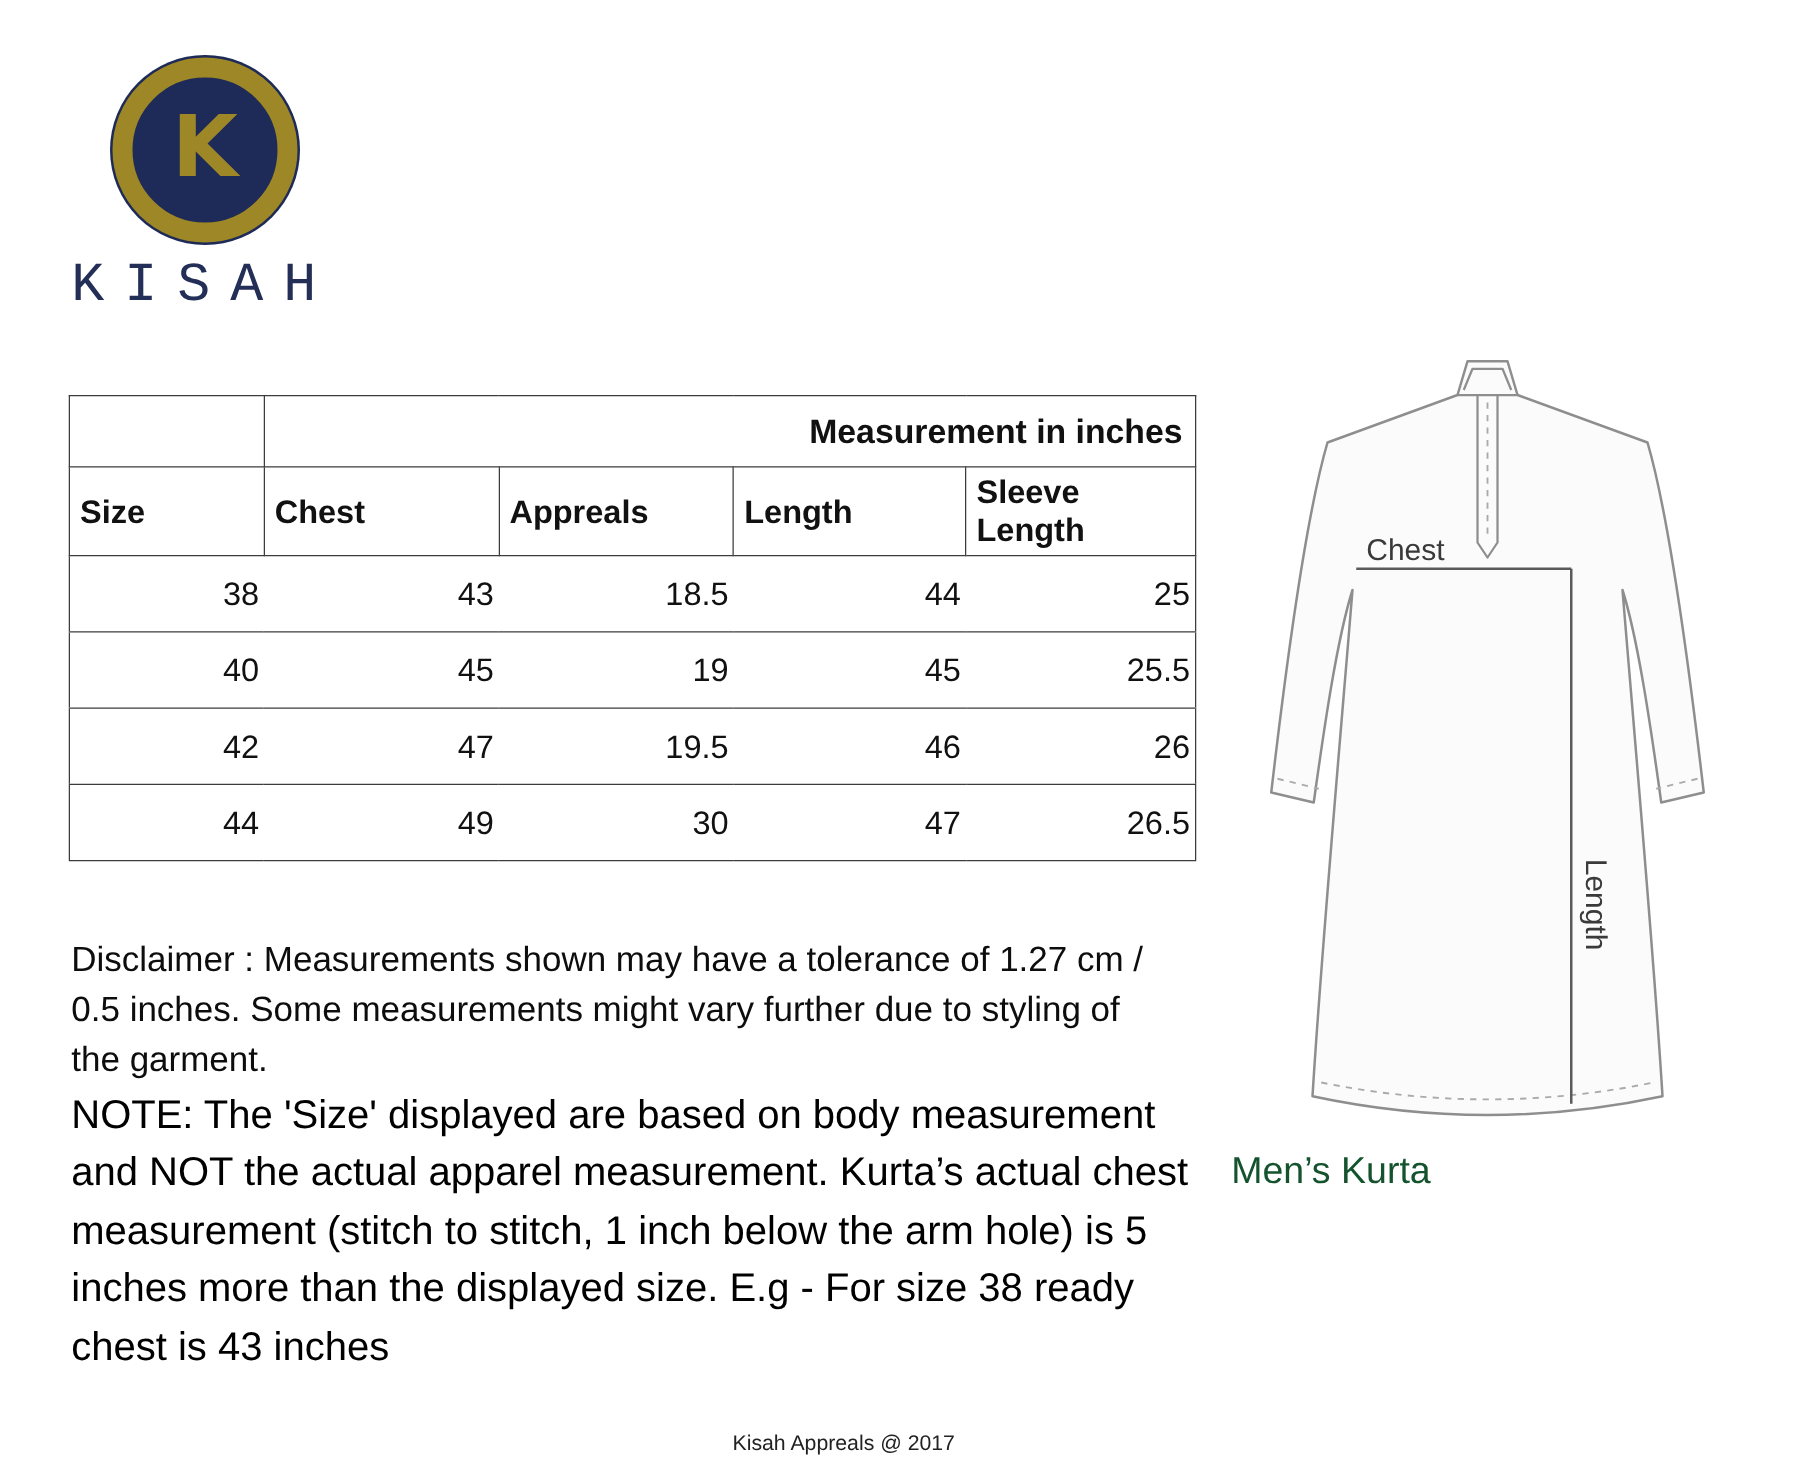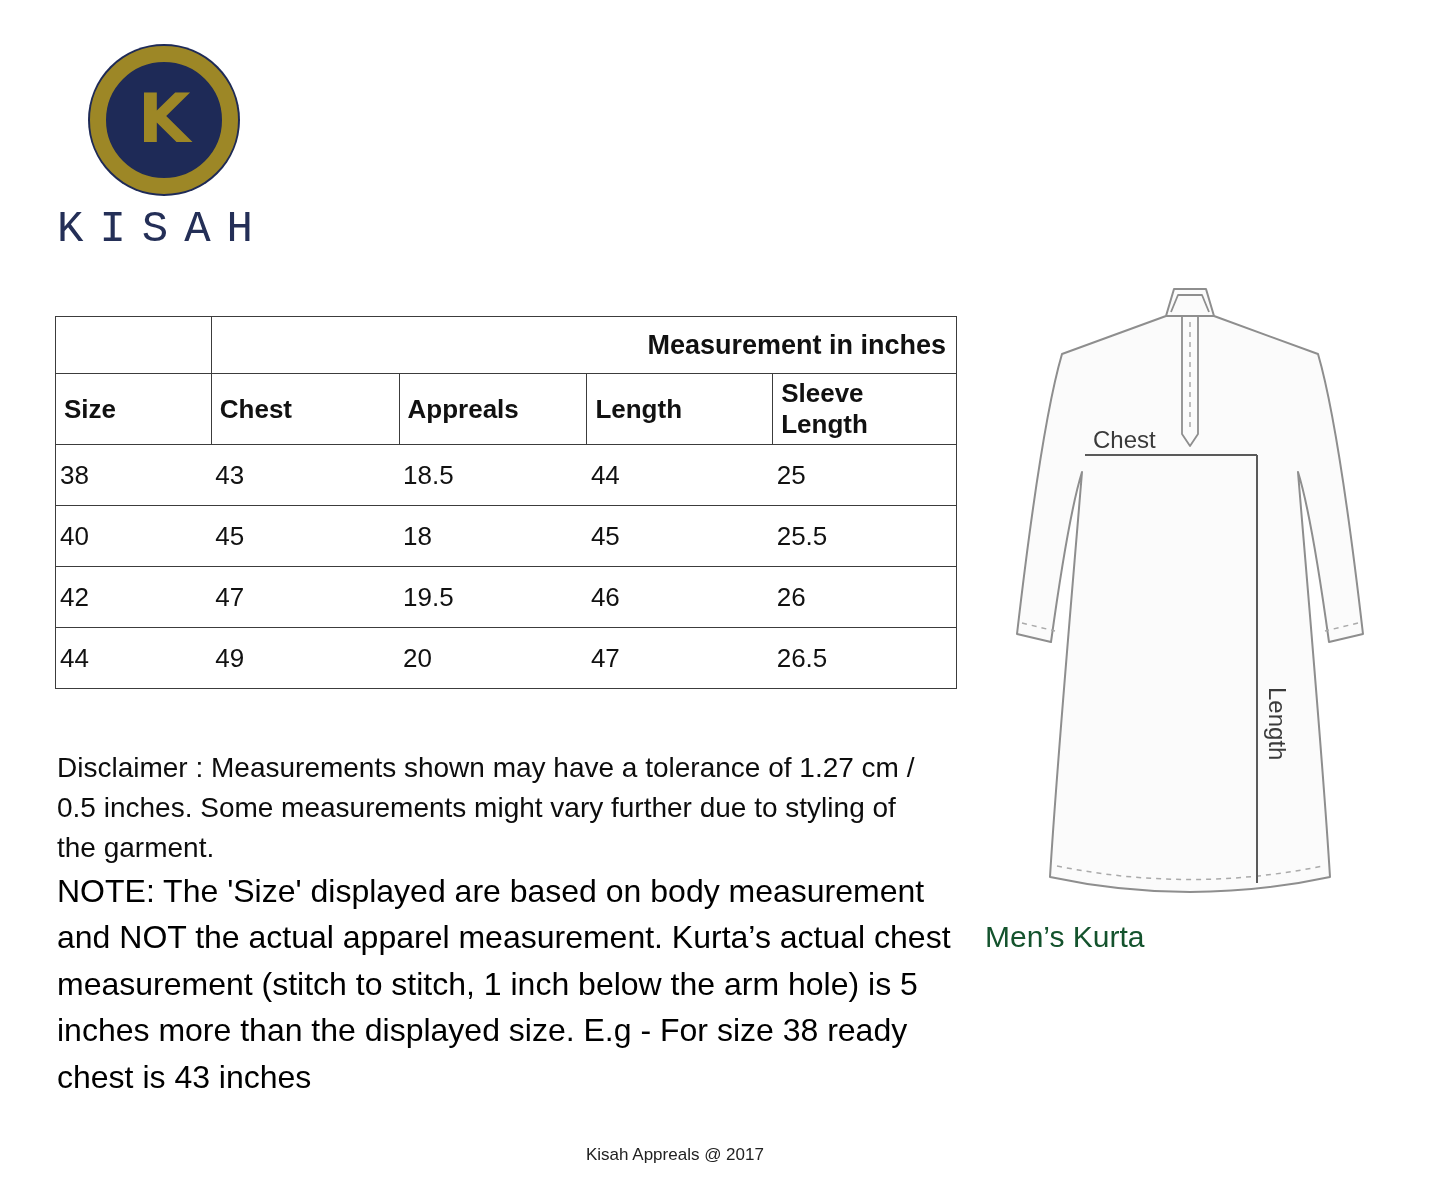--- a/index.html
+++ b/index.html
@@ -62,21 +62,21 @@
   .empty-cell { border: 1px solid #3c3c3c; }
   table.size-chart th {
     border: 1px solid #3c3c3c;
     text-align: left;
     padding: 4px 8px;
     font-size: 26px;
   }
   td.data {
     border-top: 1px solid #3c3c3c;
     border-bottom: 1px solid #3c3c3c;
-    text-align: left;
+    text-align: right;
     padding: 6px 4px;
   }
 
   
   .disclaimer {
     position: absolute;
     left: 57px; top: 720px;
     width: 878px;
     font-size: 28px;
     line-height: 1.42;
@@ -149,35 +149,35 @@
     <tr>
       <td class="data">38</td>
       <td class="data">43</td>
       <td class="data">18.5</td>
       <td class="data">44</td>
       <td class="data">25</td>
     </tr>
     <tr>
       <td class="data">40</td>
       <td class="data">45</td>
-      <td class="data">18</td>
+      <td class="data">19</td>
       <td class="data">45</td>
       <td class="data">25.5</td>
     </tr>
     <tr>
       <td class="data">42</td>
       <td class="data">47</td>
       <td class="data">19.5</td>
       <td class="data">46</td>
       <td class="data">26</td>
     </tr>
     <tr>
       <td class="data">44</td>
       <td class="data">49</td>
-      <td class="data">20</td>
+      <td class="data">30</td>
       <td class="data">47</td>
       <td class="data">26.5</td>
     </tr>
   </tbody>
     </table>
 
   <p class="disclaimer">Disclaimer : Measurements shown may have a tolerance of 1.27 cm / 0.5 inches. Some measurements might vary further due to styling of the garment.</p>
   <p class="note">NOTE: The 'Size' displayed are based on body measurement and NOT the actual apparel measurement. Kurta’s actual chest measurement (stitch to stitch, 1 inch below the arm hole) is 5 inches more than the displayed size. E.g - For size 38 ready chest is 43 inches</p>
 
   <svg class="kurta-svg" width="440" height="640" viewBox="0 0 440 640" xmlns="http://www.w3.org/2000/svg">

